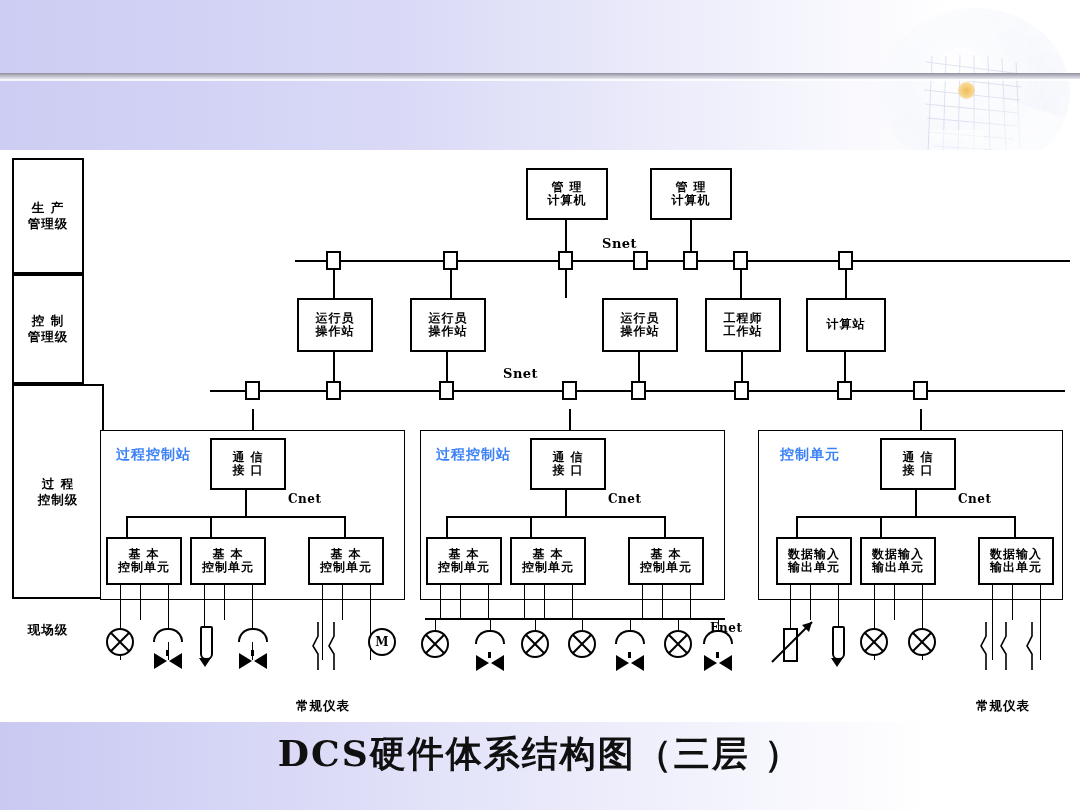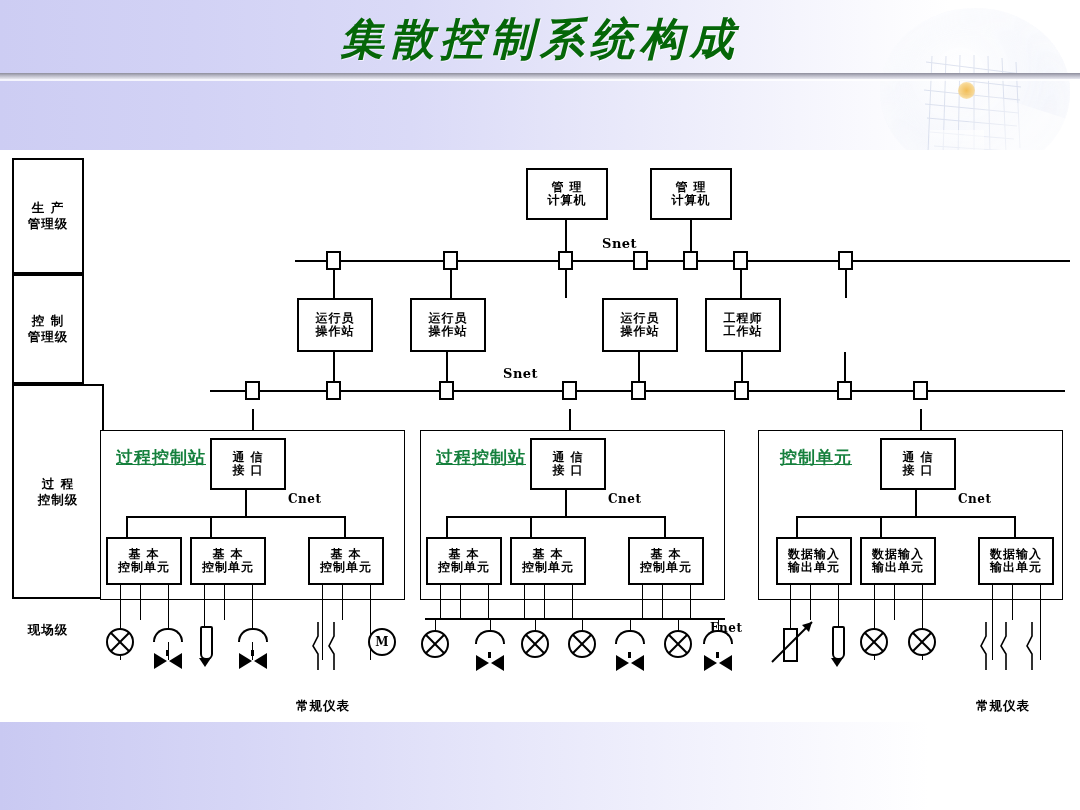--- a/index.html
+++ b/index.html
@@ -58,22 +58,22 @@
     font-size:12px;line-height:1.12;color:#000;text-align:center;font-weight:bold;
     font-family:"DejaVu Sans","Liberation Sans",sans-serif;}
   .box span{display:block;white-space:nowrap;letter-spacing:1px;}
   .thin{border-width:1px;}
   .hline{position:absolute;background:#000;height:2px;}
   .vline{position:absolute;background:#000;width:2px;}
   .vline1{position:absolute;background:#000;width:1px;}
   .node{position:absolute;width:15px;height:19px;border:2px solid #000;background:#fff;box-sizing:border-box;}
   .netlab{position:absolute;font-size:13px;font-weight:bold;color:#000;
     font-family:"DejaVu Serif","Liberation Serif",serif;letter-spacing:.5px;}
-  .stationlab{position:absolute;font-size:17px;font-weight:bold;color:#15803d;white-space:nowrap;letter-spacing:1px;
-    font-family:"DejaVu Sans","Liberation Sans",sans-serif;text-decoration:underline;}
+  .stationlab{position:absolute;font-size:14px;font-weight:bold;color:#3b82f6;white-space:nowrap;letter-spacing:1px;
+    font-family:"DejaVu Sans","Liberation Sans",sans-serif;}
   .grouplab{position:absolute;font-size:12.5px;font-weight:bold;color:#000;white-space:nowrap;letter-spacing:1px;
     font-family:"DejaVu Sans","Liberation Sans",sans-serif;text-align:right;}
 
   
   .lvl{position:absolute;border:2px solid #000;background:#fff;box-sizing:border-box;
     display:flex;flex-direction:column;align-items:center;justify-content:center;
     font-size:12.5px;font-weight:bold;line-height:1.25;letter-spacing:1px;
     font-family:"DejaVu Sans","Liberation Sans",sans-serif;}
   .lvl span{display:block;white-space:nowrap;}
 
@@ -117,21 +117,20 @@
         <path d="M66 4 L68 104"></path>
         <path d="M80 6 L84 101"></path>
       <path d="M94 10 L98 96"></path>
     </g>
   </svg>
   <div class="deco" id="deco-dot"></div>
   <div class="deco" id="deco-base"></div>
   <div class="deco" id="deco-arm"></div>
 
   <div id="title-bar">
-    <div id="slide-title">集散控制系统构成</div>
     <div id="title-rule"></div>
     <div id="title-rule2"></div>
   </div>
 
   <div id="canvas">
 
     <div class="lvl" style="left:-78px;top:8px;width:72px;height:116px;">
       <span>生 产</span>
       <span>管理级</span>
     </div>
@@ -182,20 +181,23 @@
       <span>运行员</span>
       <span>操作站</span>
     </div>
     <div class="box" style="left:512px;top:148px;width:76px;height:54px;">
       <span>运行员</span>
       <span>操作站</span>
     </div>
     <div class="box" style="left:615px;top:148px;width:76px;height:54px;">
       <span>工程师</span>
       <span>工作站</span>
+    </div>
+    <div class="box" style="left:716px;top:148px;width:80px;height:54px;">
+      <span>计算站</span>
     </div>
 
     <div class="vline" style="left:243px;top:202px;height:30px;"></div>
     <div class="vline" style="left:356px;top:202px;height:30px;"></div>
     <div class="vline" style="left:548px;top:202px;height:30px;"></div>
     <div class="vline" style="left:651px;top:202px;height:30px;"></div>
     <div class="vline" style="left:754px;top:202px;height:30px;"></div>
 
     <div class="hline" style="left:120px;top:240px;width:855px;"></div>
     <div class="netlab" style="left:413px;top:216px;">Snet</div>
@@ -415,14 +417,15 @@
         <path d="M6 0 L6 14 L1 24 L6 32 L6 48"></path>
         <path d="M26 0 L26 14 L21 24 L26 32 L26 48"></path>
         <path d="M52 0 L52 14 L47 24 L52 32 L52 48"></path>
       </g>
     </svg>
     <div class="grouplab" style="left:740px;top:548px;width:200px;">常规仪表</div>
 
   </div>
 
   <div id="footer-band"></div>
+  <div id="caption">DCS硬件体系结构图（三层 ）</div>
 
 </div>
 
 </body></html>

